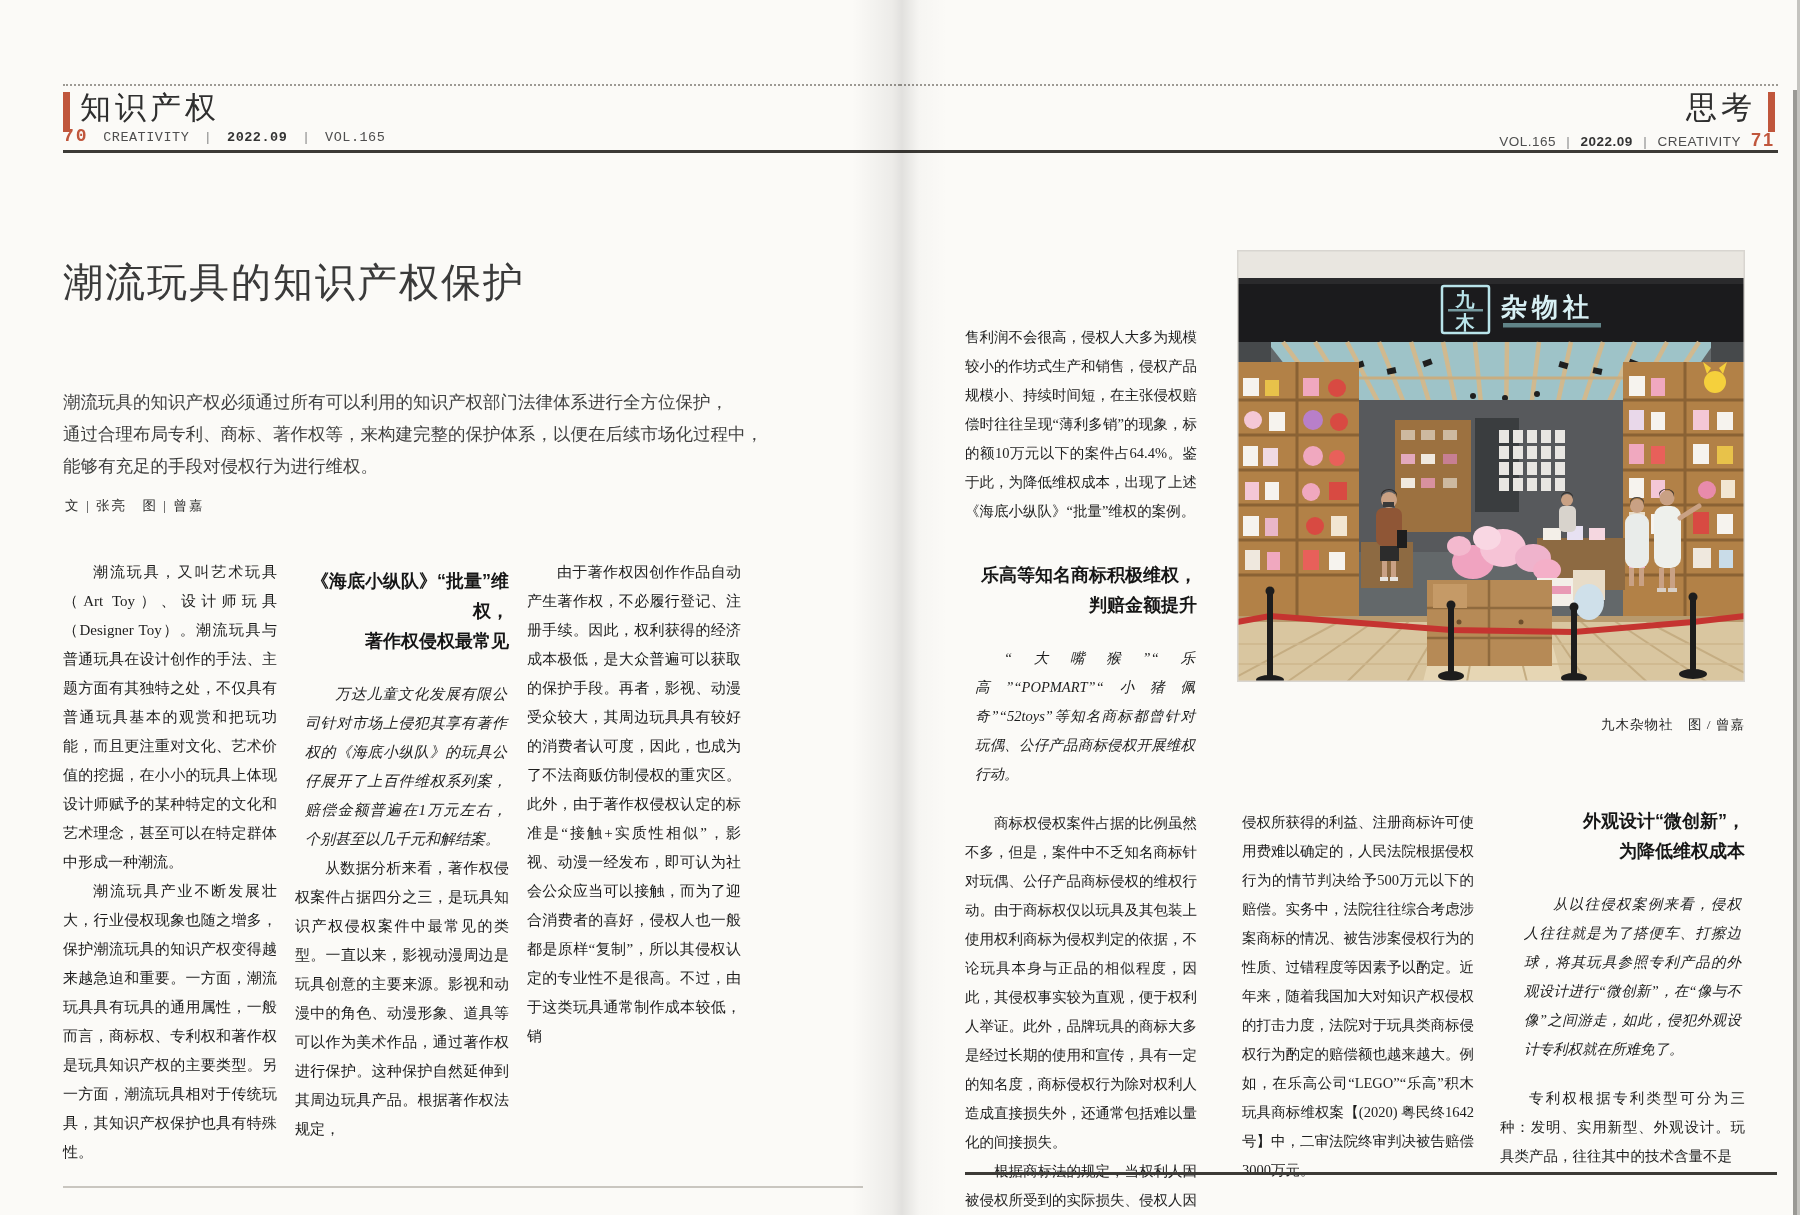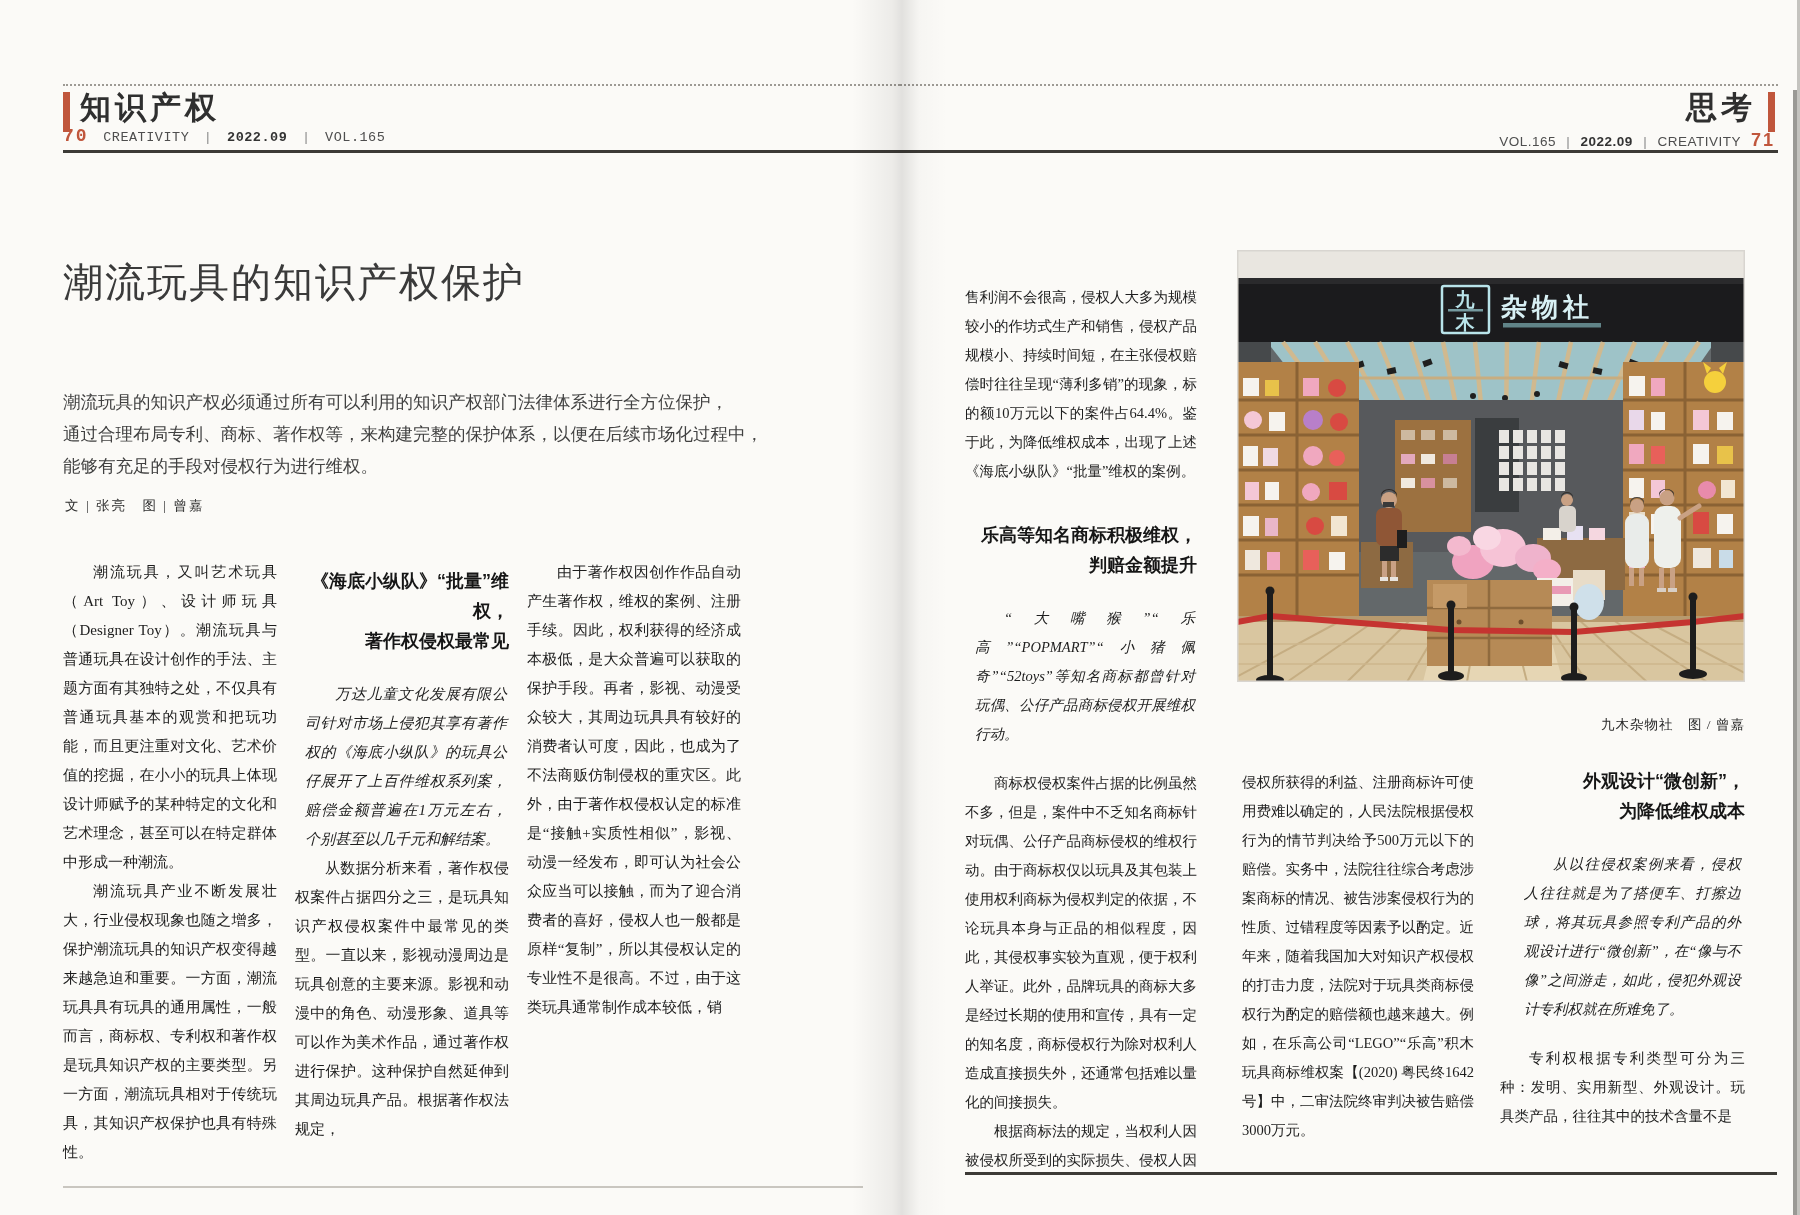--- a/index.html
+++ b/index.html
@@ -7,21 +7,21 @@
           font-family:"Liberation Serif",serif;color:#1f1f1f;}
   .page{position:absolute;top:0;height:1215px;}
   .page-left{left:0;width:900px;}
   .page-right{left:900px;width:900px;}
   .abs{position:absolute;}
 
   
   .dotted{border-top:2px dotted #9d9a94;height:0;}
   .thick{background:#3c3a36;height:3px;}
   .accentbar{width:7px;height:40px;background:#c0563c;}
-  .seclabel{font-family:"Liberation Sans",sans-serif;font-weight:700;font-size:31px;
+  .seclabel{font-family:"Liberation Sans",sans-serif;font-weight:400;font-size:31px;
             color:#2f2f2f;letter-spacing:4px;line-height:1;}
   .pageinfo{font-family:"Liberation Sans",sans-serif;font-size:13.5px;color:#4e4e4e;
             letter-spacing:.5px;white-space:nowrap;}
   .pageinfo .num{font-size:18px;font-weight:bold;color:#c0563c;letter-spacing:2px;}
   .pageinfo .sep{color:#8a8a8a;padding:0 6px;}
   .pageinfo .bold{font-weight:bold;color:#333;}
 
   
   .title{font-family:"Liberation Sans",sans-serif;font-weight:500;font-size:40px;
          color:#3a3a3a;letter-spacing:2px;line-height:1.2;}
@@ -31,21 +31,21 @@
 
   
   .col{position:absolute;top:558px;width:214px;}
   .col p{margin:0;text-align:justify;font-size:15px;line-height:29px;color:#1d1d1d;}
   .ind{text-indent:2em;}
   .subhead{font-family:"Liberation Sans",sans-serif;font-weight:bold;font-size:18px;
            line-height:30px;color:#161616;white-space:pre-line;margin:4px 0 24px 0;text-align:right;}
   .kai{font-style:italic;font-size:14px;line-height:27px;color:#1c1c1c;
        text-indent:2em;text-align:justify;margin:0 0 24px 0;padding:0 2px 0 10px;}
 
-  .rcol{position:absolute;width:232px;}
+  .rcol{position:absolute;width:232px;margin-top:40px;}
   .rcol p{margin:0;text-align:justify;font-size:14.5px;line-height:29px;color:#1d1d1d;}
   .rcol .subhead{font-size:18px;margin:34px 0 24px 0;}
   .rcol .kai{margin-bottom:20px;}
 
   .caption{font-size:13.5px;color:#2b2b2b;letter-spacing:1px;text-align:right;}
 
   
   .gutter{left:852px;top:0;width:96px;height:1215px;
     background:linear-gradient(to right,rgba(0,0,0,0) 0%,rgba(0,0,0,.06) 42%,rgba(0,0,0,.10) 52%,rgba(0,0,0,.02) 70%,rgba(0,0,0,0) 100%);}
   .rightedge{right:3px;top:90px;width:4px;height:1125px;background:#4b4946;opacity:.55;}
@@ -87,21 +87,21 @@
     </div>
 
     <div class="col" style="left:295px;top:562px;">
       <h3 class="subhead">《海底小纵队》“批量”维权，
 著作权侵权最常见</h3>
       <p class="kai">万达儿童文化发展有限公司针对市场上侵犯其享有著作权的《海底小纵队》的玩具公仔展开了上百件维权系列案，赔偿金额普遍在1万元左右，个别甚至以几千元和解结案。</p>
       <p class="ind">从数据分析来看，著作权侵权案件占据四分之三，是玩具知识产权侵权案件中最常见的类型。一直以来，影视动漫周边是玩具创意的主要来源。影视和动漫中的角色、动漫形象、道具等可以作为美术作品，通过著作权进行保护。这种保护自然延伸到其周边玩具产品。根据著作权法规定，</p>
     </div>
 
     <div class="col" style="left:527px;">
-      <p class="ind">由于著作权因创作作品自动产生著作权，维权的案例、注册手续。因此，权利获得的经济成本极低，是大众普遍可以获取的保护手段。再者，影视、动漫受众较大，其周边玩具具有较好的消费者认可度，因此，也成为了不法商贩仿制侵权的重灾区。此外，由于著作权侵权认定的标准是“接触+实质性相似”，影视、动漫一经发布，即可认为社会公众应当可以接触，而为了迎合消费者的喜好，侵权人也一般都是原样“复制”，所以其侵权认定的专业性不是很高。不过，由于这类玩具通常制作成本较低，销</p>
+      <p class="ind">由于著作权因创作作品自动产生著作权，不必履行登记、注册手续。因此，权利获得的经济成本极低，是大众普遍可以获取的保护手段。再者，影视、动漫受众较大，其周边玩具具有较好的消费者认可度，因此，也成为了不法商贩仿制侵权的重灾区。此外，由于著作权侵权认定的标准是“接触+实质性相似”，影视、动漫一经发布，即可认为社会公众应当可以接触，而为了迎合消费者的喜好，侵权人也一般都是原样“复制”，所以其侵权认定的专业性不是很高。不过，由于这类玩具通常制作成本较低，销</p>
     </div>
 
     <div class="abs botrule-light" style="left:63px;top:1186px;width:800px;"></div>
   </div>
 
   <div class="page page-right">
     <div class="abs dotted" style="left:0;top:84px;width:878px;"></div>
     <div class="abs accentbar" style="right:25px;top:92px;"></div>
     <div class="abs seclabel" style="right:44px;top:92px;">思考</div>
     <div class="abs pageinfo" style="right:25px;top:130px;text-align:center;">

